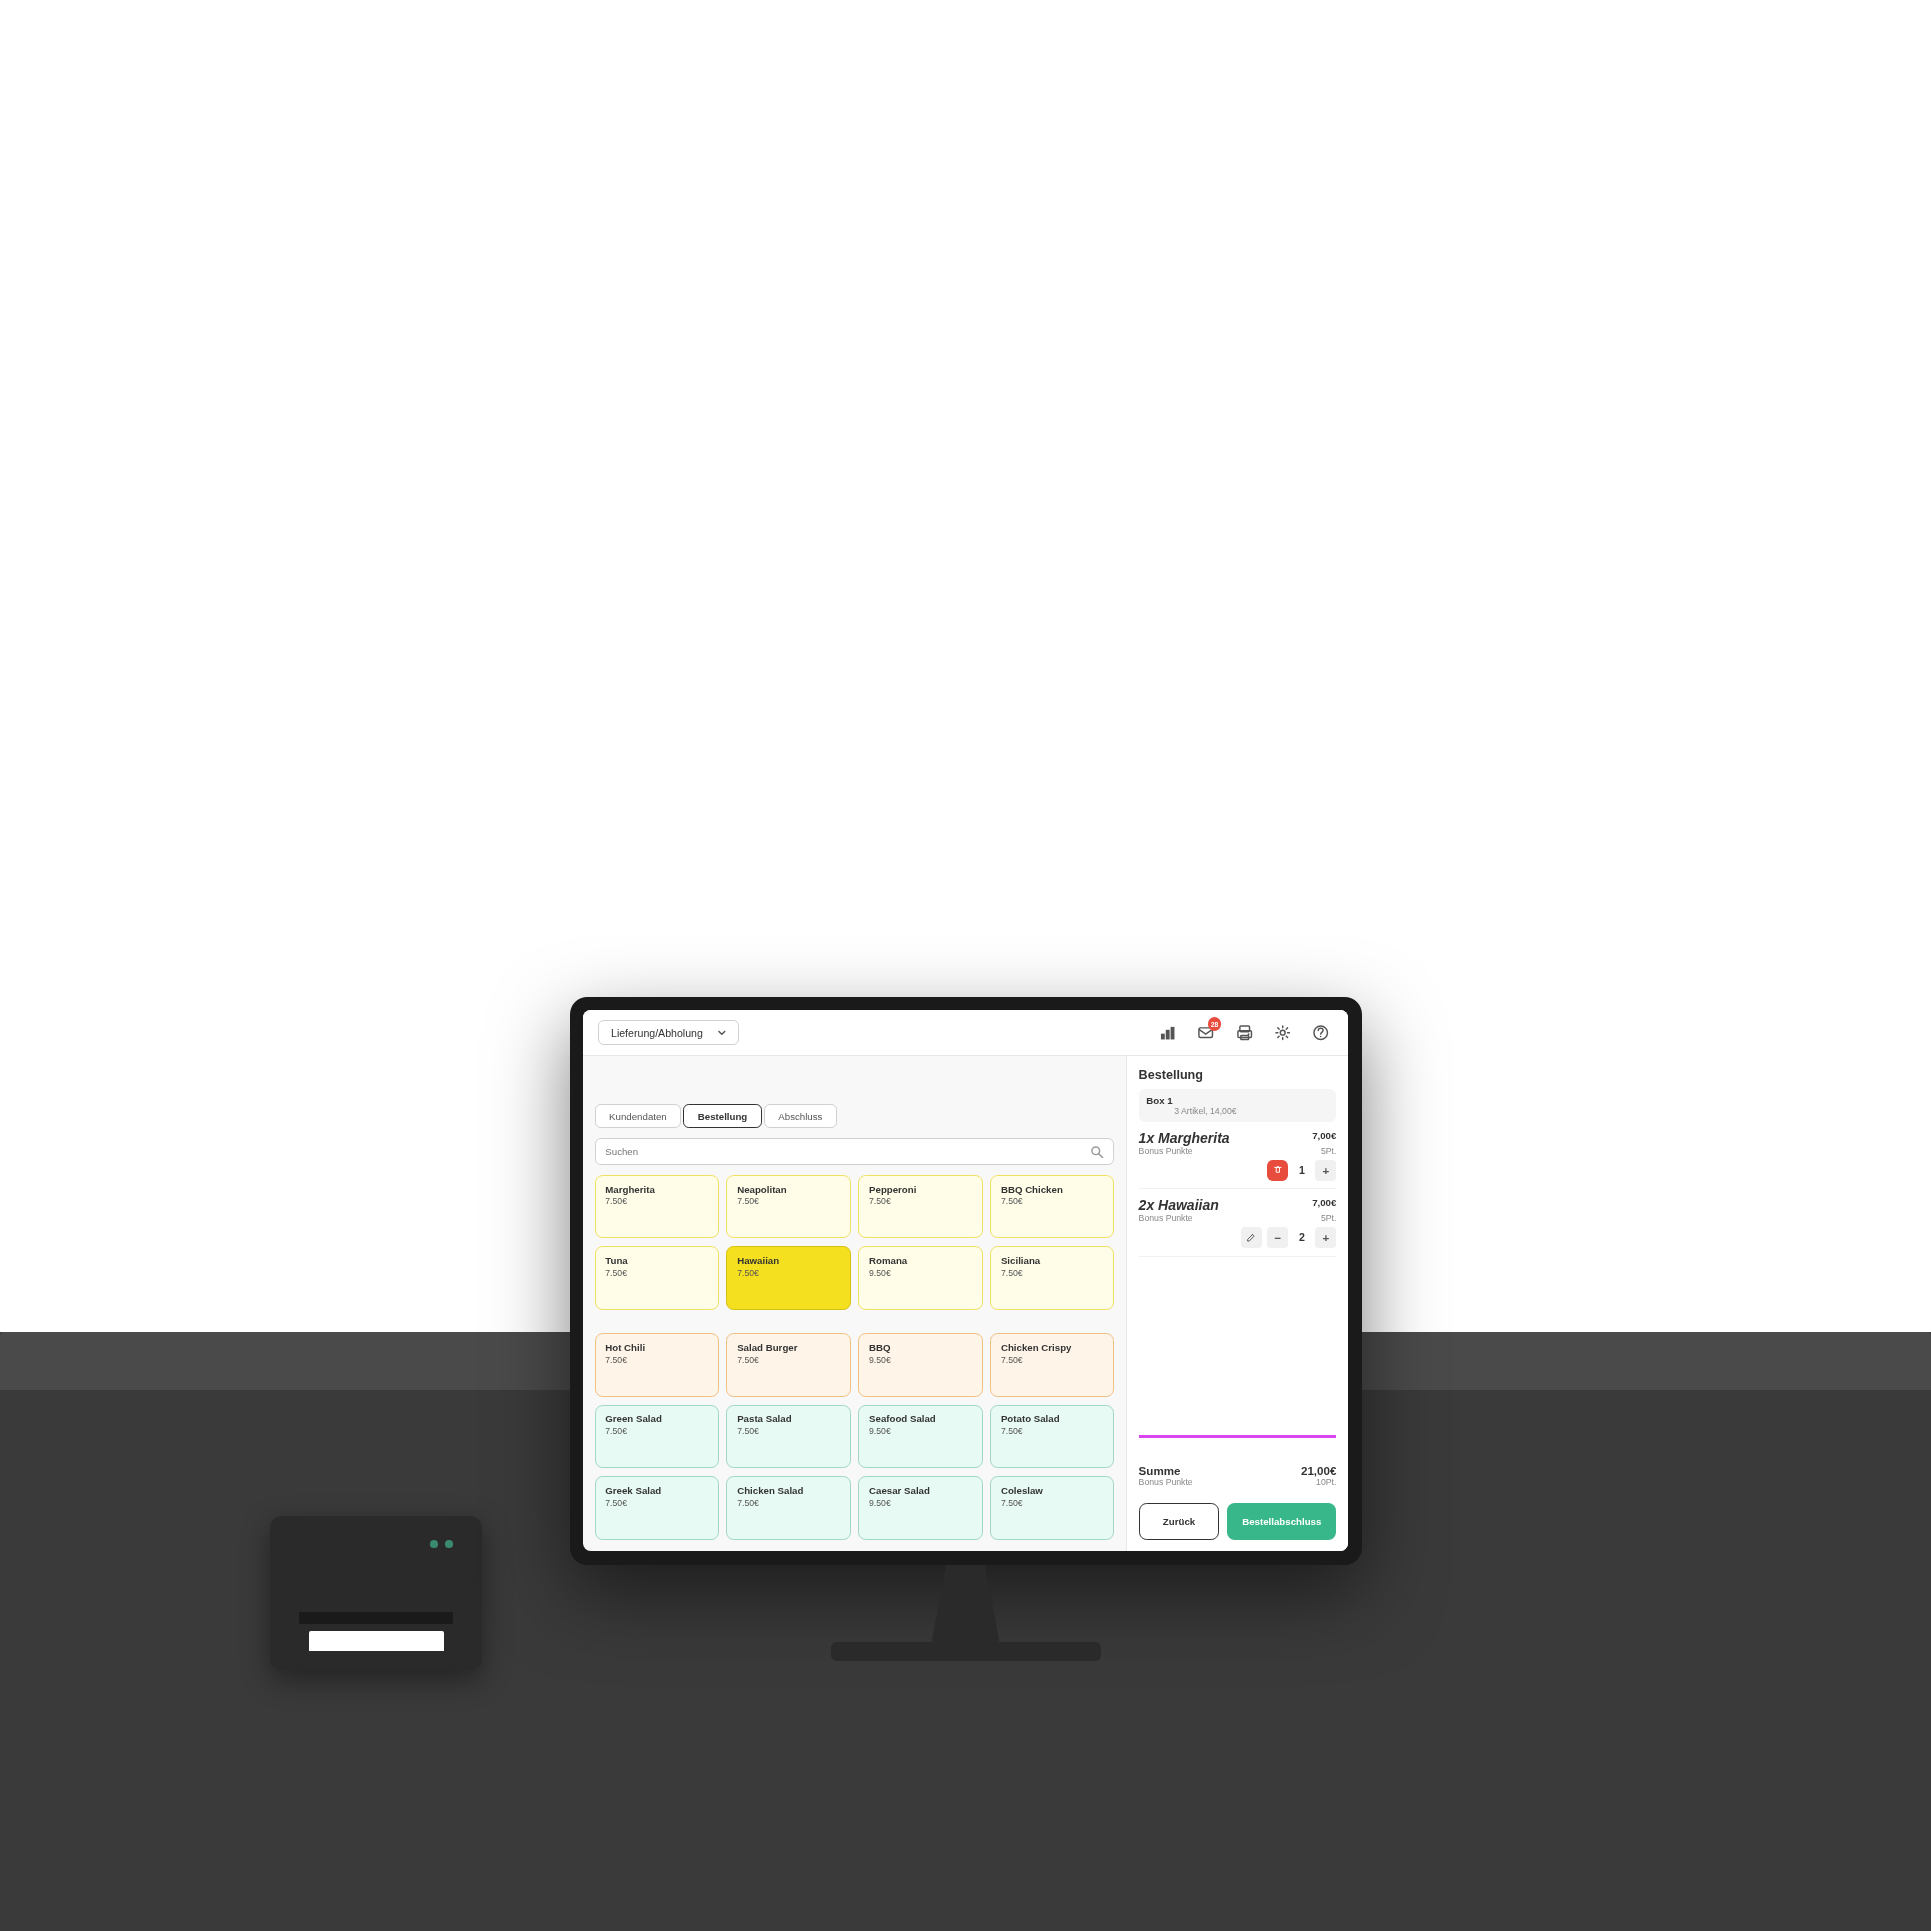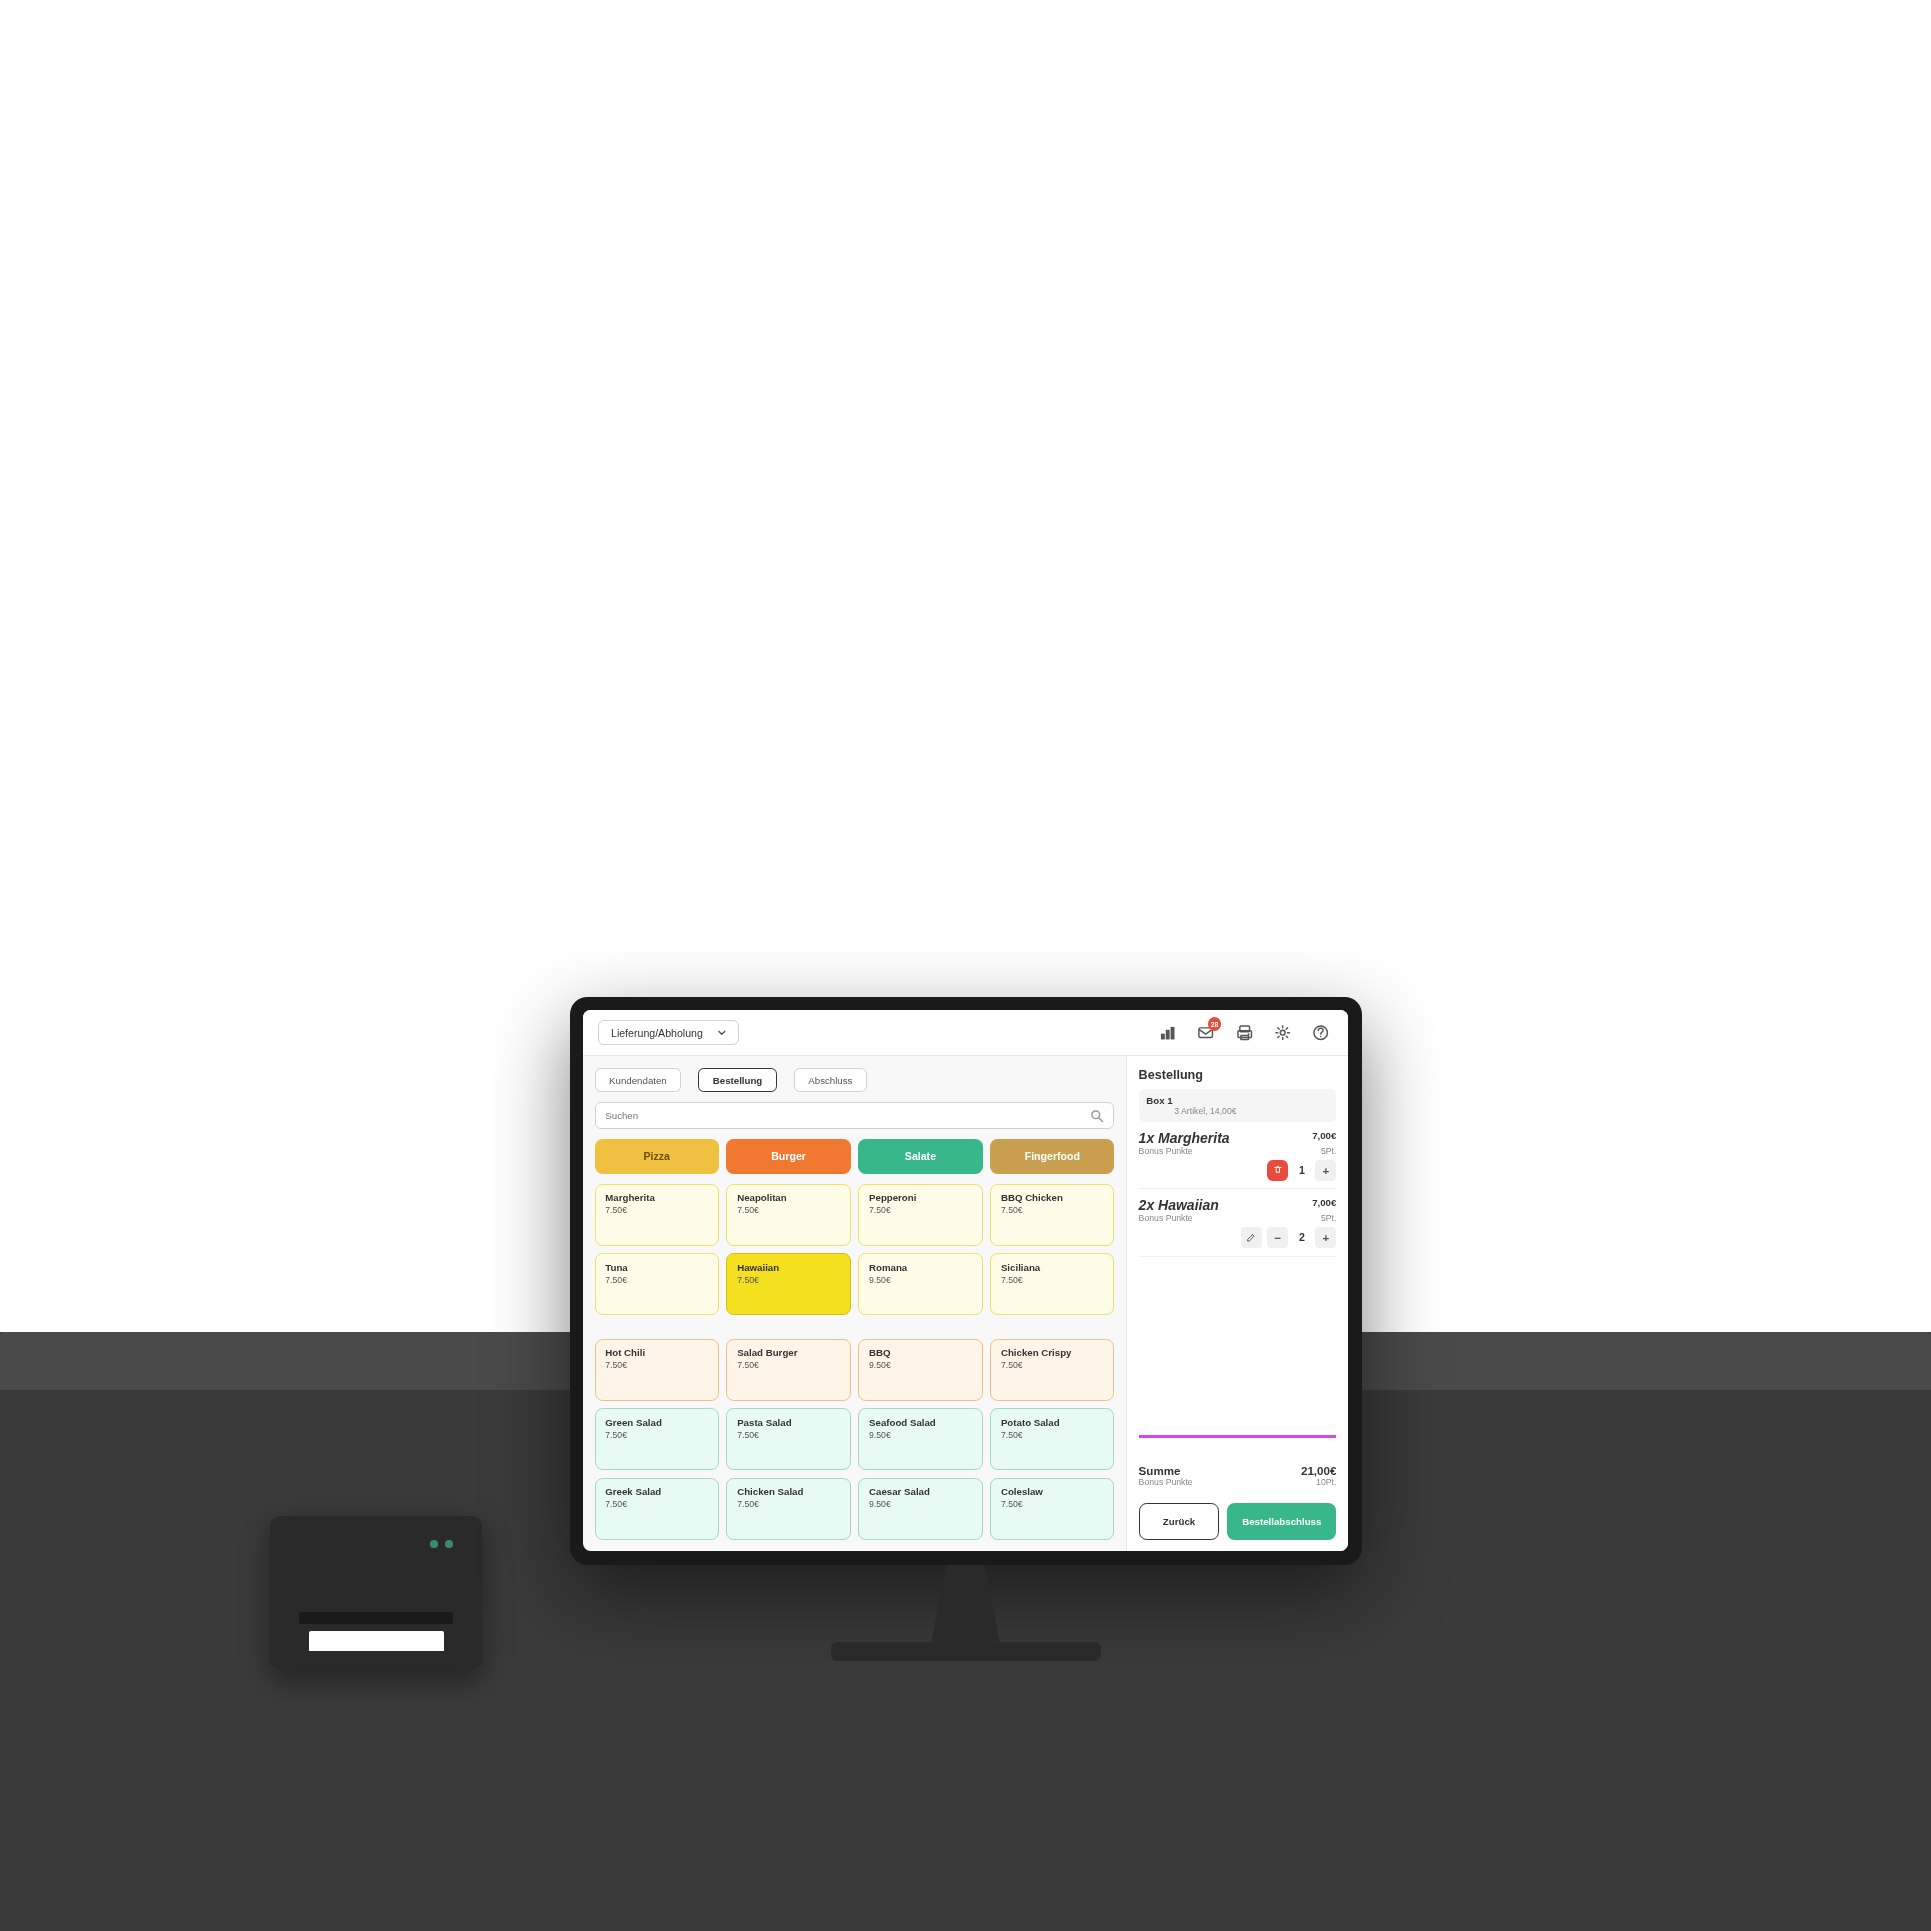--- a/index.html
+++ b/index.html
@@ -208,21 +208,22 @@
       padding: 11.6px;
       display: flex;
       flex-direction: column;
       gap: 9.7px;
       overflow: hidden;
     }
 
     
     .pos-tabs {
       display: flex;
-      gap: 17px;
+      gap: 2px;
+      margin-top: 36px;
     }
 
     .pos-tab {
       padding: 5.8px 13.5px;
       border: 1px solid #d0d0d0;
       border-radius: 5.8px;
       cursor: pointer;
       font-size: 9.7px;
       background: #fff;
       color: #555;
@@ -585,26 +586,20 @@
               </div>
 
               <div class="search-bar">
                 <input type="text" placeholder="Suchen" style="">
                 <svg width="13.5" height="13.5" viewBox="0 0 14 14">
                   <circle cx="6" cy="6" r="4" fill="none" stroke="#999" stroke-width="1.5"></circle>
                   <line x1="9.2" y1="9.2" x2="13" y2="13" stroke="#999" stroke-width="1.5" stroke-linecap="round"></line>
                 </svg>
               </div>
 
-              <div class="category-row">
-                <button class="cat-btn cat-pizza">Pizza</button>
-                <button class="cat-btn cat-burger">Burger</button>
-                <button class="cat-btn cat-salate">Salate</button>
-                <button class="cat-btn cat-fingerfood">Fingerfood</button>
-              </div>
 
               <div class="menu-grid">
 
                 <div class="menu-item yellow-light">
                   <span class="menu-item-name">Margherita</span>
                   <span class="menu-item-price">7.50€</span>
                 </div>
                 <div class="menu-item yellow-light">
                   <span class="menu-item-name">Neapolitan</span>
                   <span class="menu-item-price">7.50€</span>

